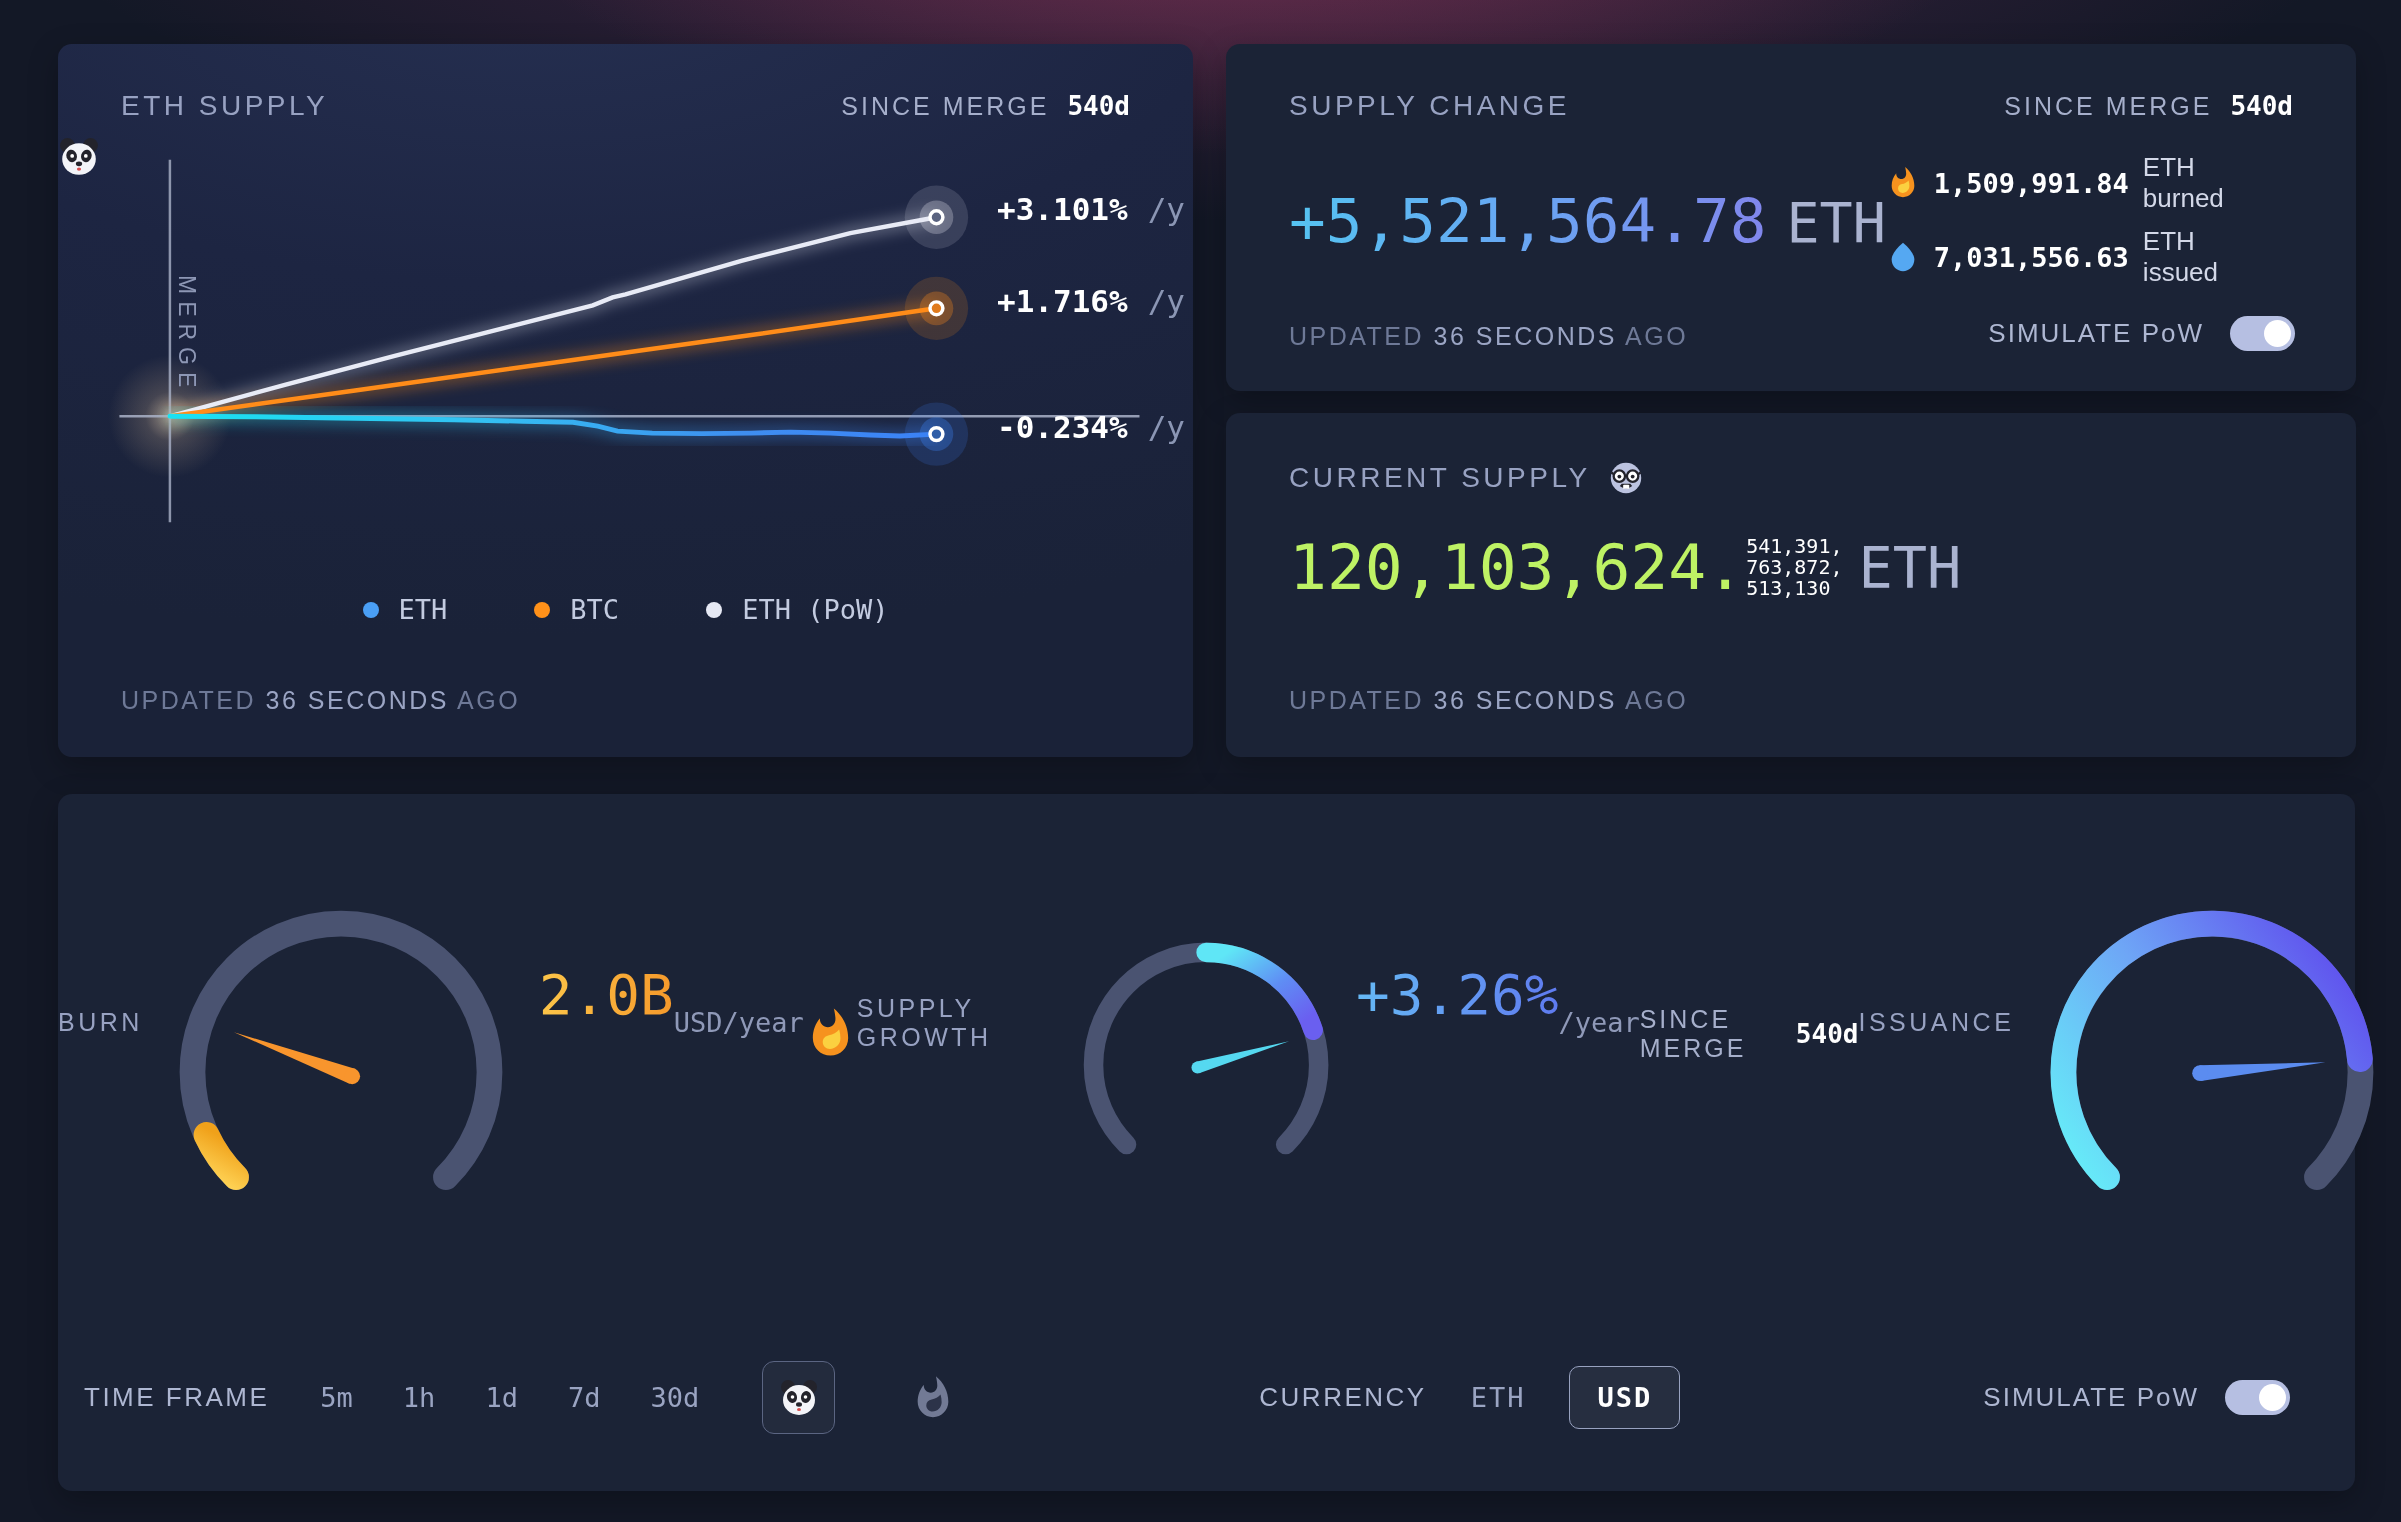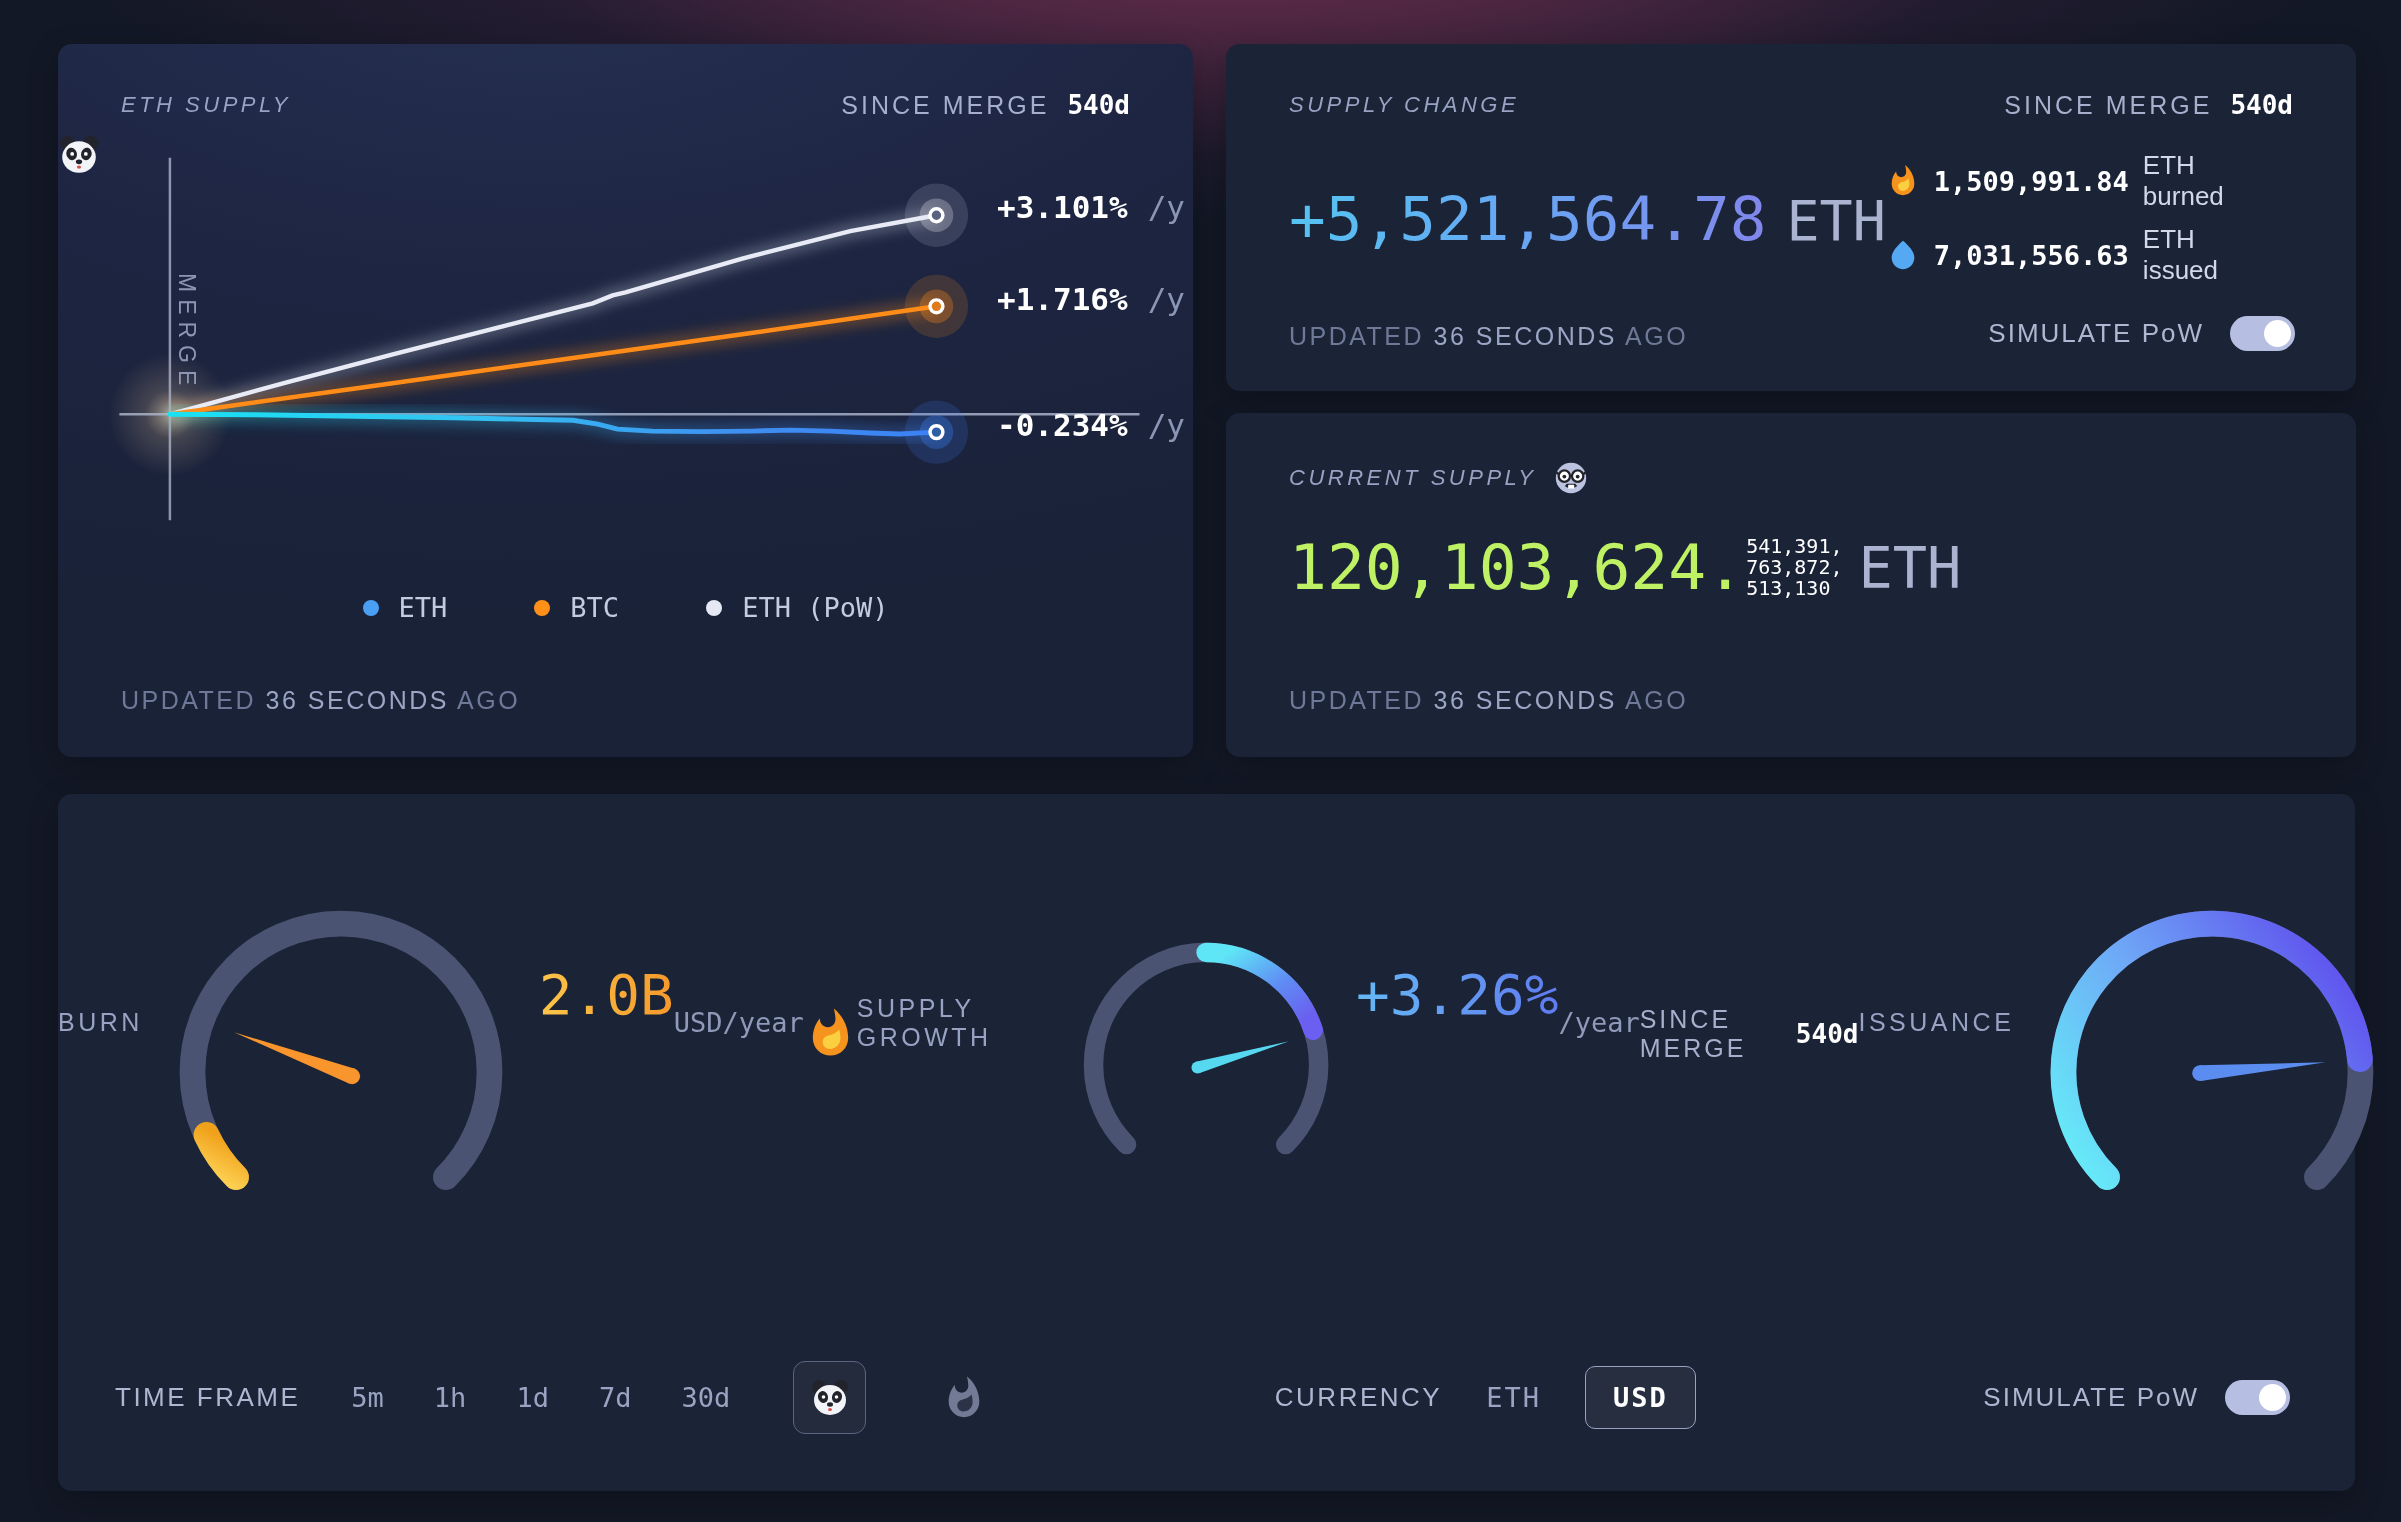--- a/index.html
+++ b/index.html
@@ -18,21 +18,21 @@
   .card {
     background:#1b2336;
     border-radius:14px;
     box-shadow:0 10px 30px rgba(0,0,0,0.25);
     display:flex; flex-direction:column;
   }
   .grid-top { display:grid; grid-template-columns:1135px 1130px; gap:33px; height:713px; }
   .right-col { display:flex; flex-direction:column; gap:22px; height:713px; }
 
   .card-head { display:flex; justify-content:space-between; align-items:center; padding:46px 63px 0 63px; }
-  .card-title { font-size:22px; font-weight:400; letter-spacing:3.5px; color:#98a2c2;font-style:italic; }
+  .card-title { font-size:28px; font-weight:400; letter-spacing:3.5px; color:#98a2c2; }
   .head-left { display:flex; align-items:center; gap:16px; }
   .since { display:flex; align-items:baseline; gap:18px; }
   .since-label { font-size:25px; letter-spacing:3px; color:#a6afcb; }
   .since-value { font-family:"DejaVu Sans Mono", monospace; font-size:26px; font-weight:bold; color:#ffffff; }
 
   
   .card-chart { background: radial-gradient(130% 95% at 42% -12%, #263052 0%, #1d2542 48%, #1a2238 100%); }
   .chart-wrap { position:relative; height:444px; margin-top:14px; }
   .chart-wrap svg { position:absolute; inset:0; }
   .merge-vert {
@@ -92,21 +92,21 @@
   .gauge { display:flex; flex-direction:row; align-items:center; }
   .gauge-title { font-size:25px; letter-spacing:3.5px; color:#98a2c2; }
   .gauge svg.dial { width:396px; height:307px; margin-top:40px; display:block; }
   .gauge-value { margin-top:-57px; height:63px; font-family:"DejaVu Sans Mono", monospace; font-size:56px; display:flex; align-items:center; }
   .gv-burn { background:linear-gradient(90deg,#fcc549,#f5992b); -webkit-background-clip:text; background-clip:text; color:#f8a93a; -webkit-text-fill-color:transparent; }
   .gv-blue { background:linear-gradient(90deg,#66b9f5,#5f7bf0); -webkit-background-clip:text; background-clip:text; color:#62a5f4; -webkit-text-fill-color:transparent; }
   .gauge-unit { font-family:"DejaVu Sans Mono", monospace; font-size:27px; color:#8f99b8; }
   .gauge-extra { margin-top:22px; height:55px; display:flex; align-items:center; gap:18px; }
   .gauge-extra .big-icon { width:53px; height:53px; }
 
-  .bottom-foot { display:flex; justify-content:space-between; align-items:center; margin-top:auto; padding:0 65px 57px 57px; }
+  .bottom-foot { display:flex; justify-content:space-between; align-items:center; margin-top:auto; padding:0 65px 57px 26px; }
   .foot-label { font-size:26px; letter-spacing:2.5px; color:#aeb7d2; }
   .tf-group { display:flex; align-items:center; gap:51px; }
   .tf-options { display:flex; align-items:center; gap:50px; }
   .tf-option { font-family:"DejaVu Sans Mono", monospace; font-size:27px; color:#9aa4c2; cursor:pointer; }
   .panda-btn { width:73px; height:73px; border:1.5px solid #5b6582; border-radius:12px; background:rgba(255,255,255,0.04);
                display:flex; align-items:center; justify-content:center; margin-left:12px; cursor:pointer; }
   .panda-btn svg { width:40px; height:40px; }
   .flame-btn { width:46px; height:46px; margin-left:24px; cursor:pointer; }
   .cur-group { display:flex; align-items:center; gap:44px; }
   .cur-option { font-family:"DejaVu Sans Mono", monospace; font-size:27px; color:#9aa4c2; letter-spacing:2px; cursor:pointer; }

